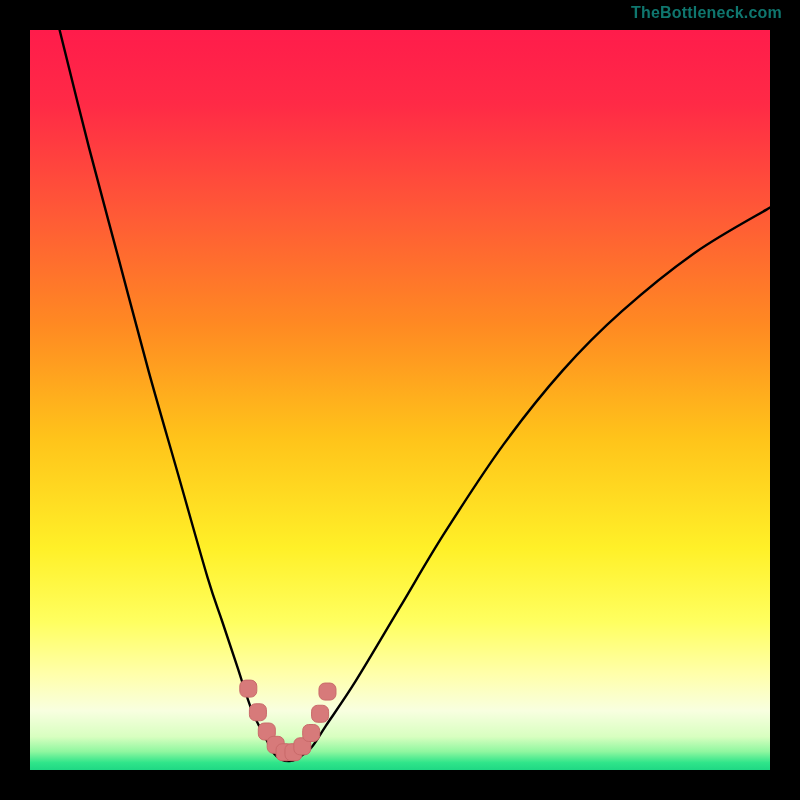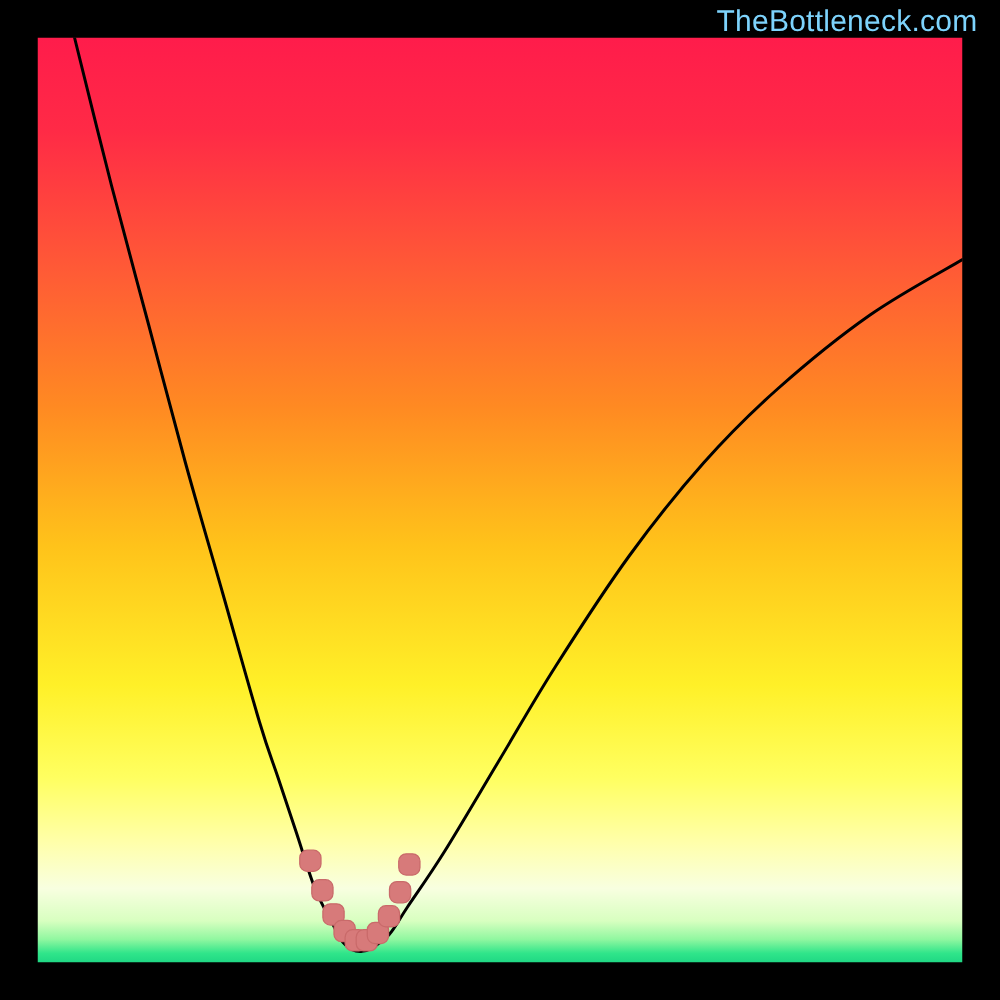--- a/index.html
+++ b/index.html
@@ -20,23 +20,23 @@
     position: absolute;
     left: 30px;
     top: 30px;
     width: 740px;
     height: 740px;
   }
   .watermark {
     position: absolute;
     top: 4px;
     right: 18px;
-    font-size: 24px;
-    font-weight: 400;
-    color: #7dd3fc;
+    font-size: 16px;
+    font-weight: 700;
+    color: #0f766e;
     letter-spacing: 0.2px;
     pointer-events: none;
   }
 </style>
 </head>
 <body>
 
 <div class="frame">
   <div class="watermark">TheBottleneck.com</div>
   <svg class="plot" viewBox="0 0 740 740" preserveAspectRatio="none">

